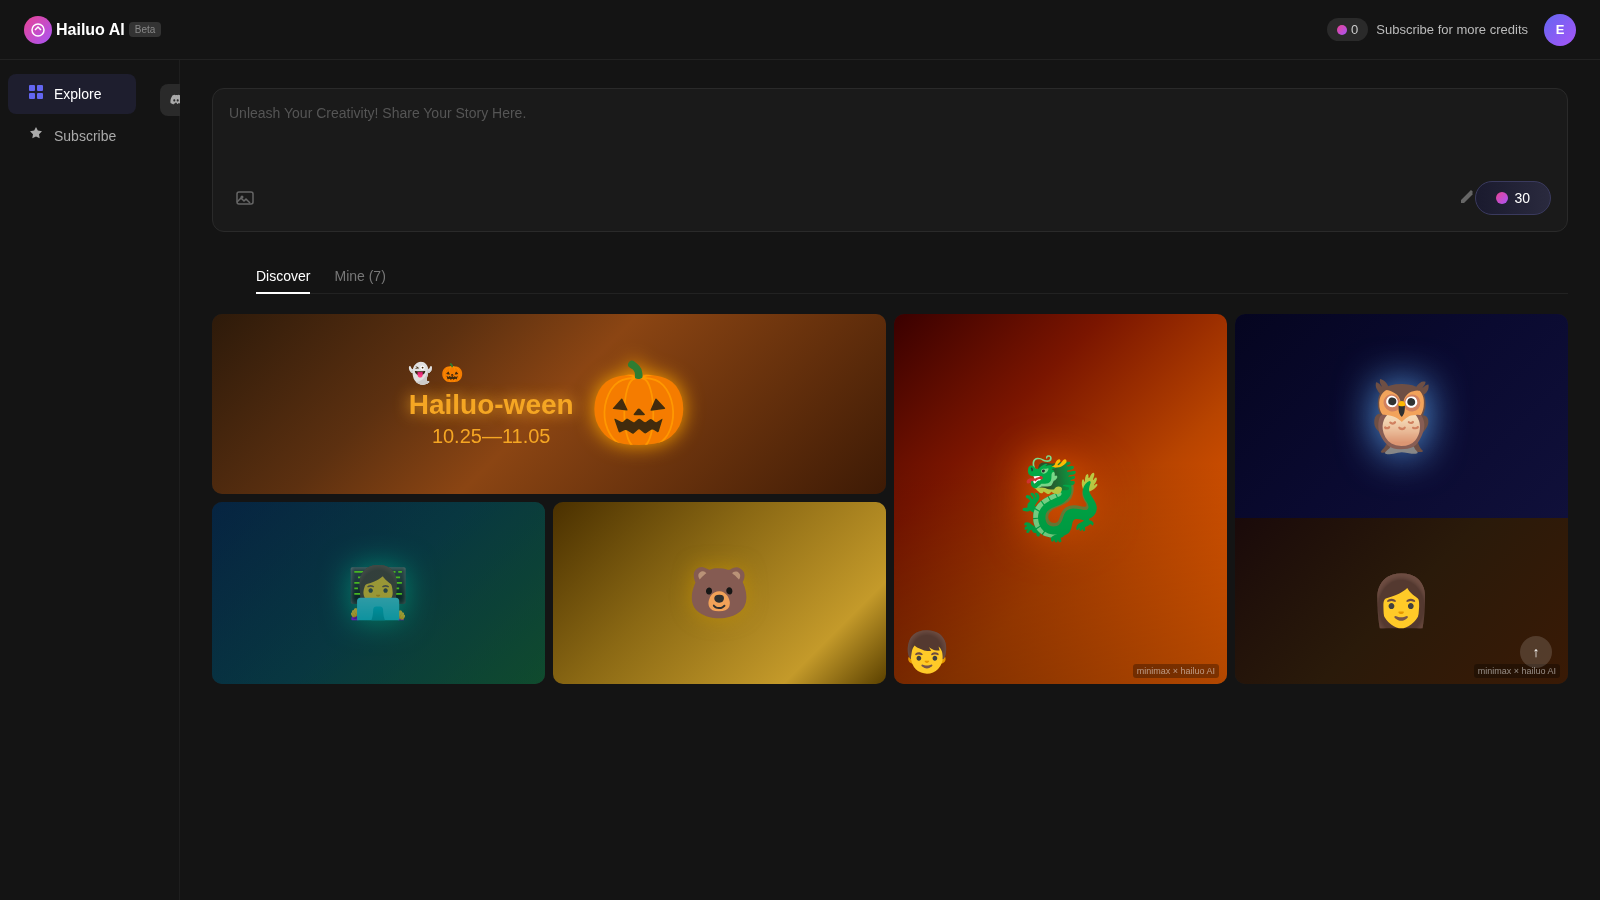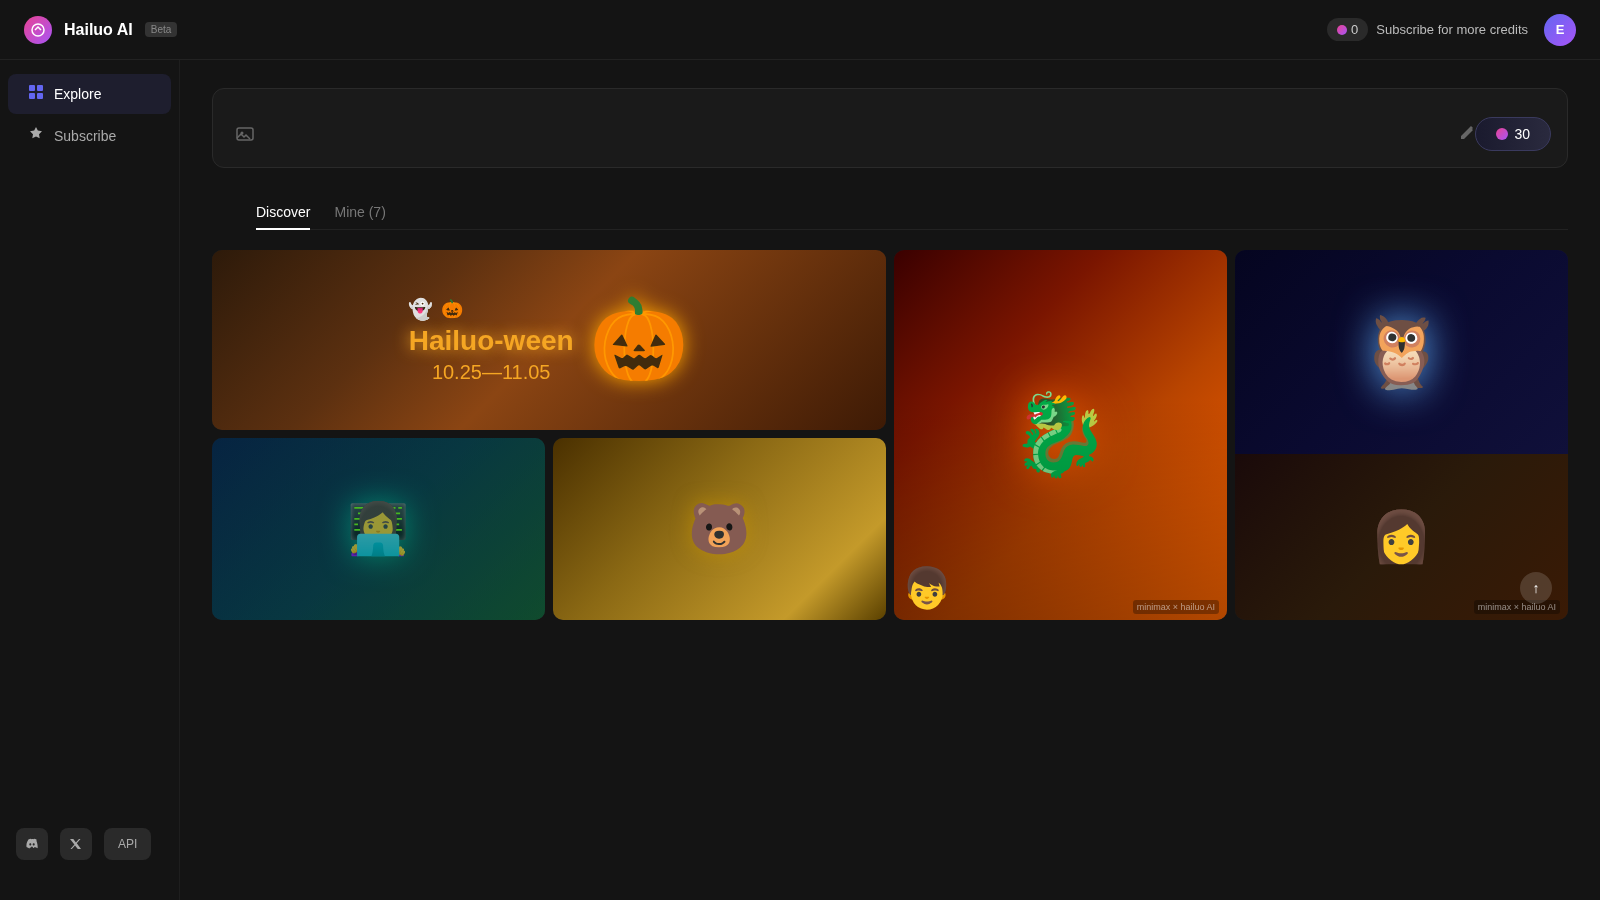--- a/index.html
+++ b/index.html
@@ -23,21 +23,21 @@
       height: 60px;
       background: #141414;
       border-bottom: 1px solid #222;
       flex-shrink: 0;
       position: relative;
       z-index: 10;
     }
     .header-logo {
       display: flex;
       align-items: center;
-      gap: 12px;
+      gap: 4px;
     }
     .logo-icon {
       width: 28px;
       height: 28px;
       background: linear-gradient(135deg, #e84393, #a855f7);
       border-radius: 50%;
       display: flex;
       align-items: center;
       justify-content: center;
       font-size: 12px;
@@ -108,21 +108,21 @@
       flex: 1;
       overflow: hidden;
     }
 
     
     .sidebar {
       width: 180px;
       background: #141414;
       border-right: 1px solid #1e1e1e;
       display: flex;
-      flex-direction: column;
+      flex-direction: row;
       padding: 12px 0;
       flex-shrink: 0;
     }
     .sidebar-nav {
       flex: 1;
     }
     .sidebar-item {
       display: flex;
       align-items: center;
       gap: 10px;
@@ -464,20 +464,21 @@
           <span>API</span>
         </div>
       </div>
     </div>
   </div>
 
   <div class="main-content">
 
 
     <div class="prompt-box">
+      <textarea class="prompt-textarea" placeholder="Unleash Your Creativity! Share Your Story Here." style=""></textarea>
       <div class="prompt-footer">
         <div class="prompt-actions-left">
           <button class="prompt-tool-btn">
             <svg width="18" height="18" viewBox="0 0 18 18" fill="currentColor">
               <rect x="1" y="3" width="16" height="12" rx="2" fill="none" stroke="currentColor" stroke-width="1.5"></rect>
               <circle cx="6" cy="8" r="1.5"></circle>
               <path d="M1 13l4-4 3 3 2-2 4 4" stroke="currentColor" stroke-width="1.5" fill="none"></path>
             </svg>
           </button>
         </div>

